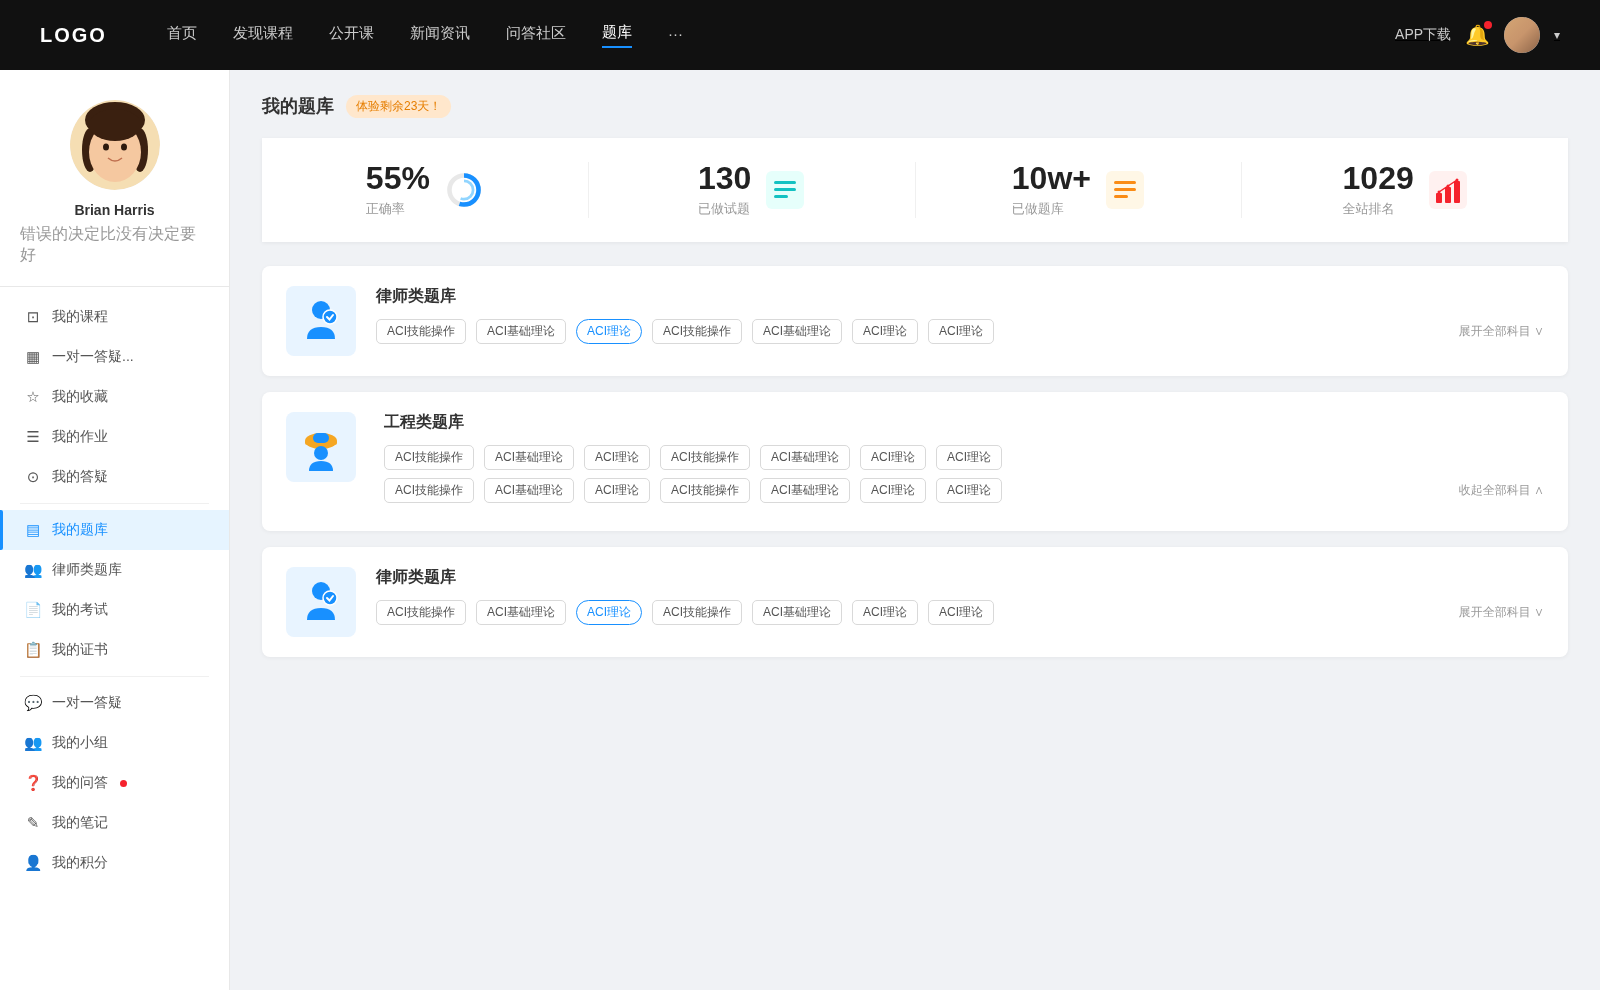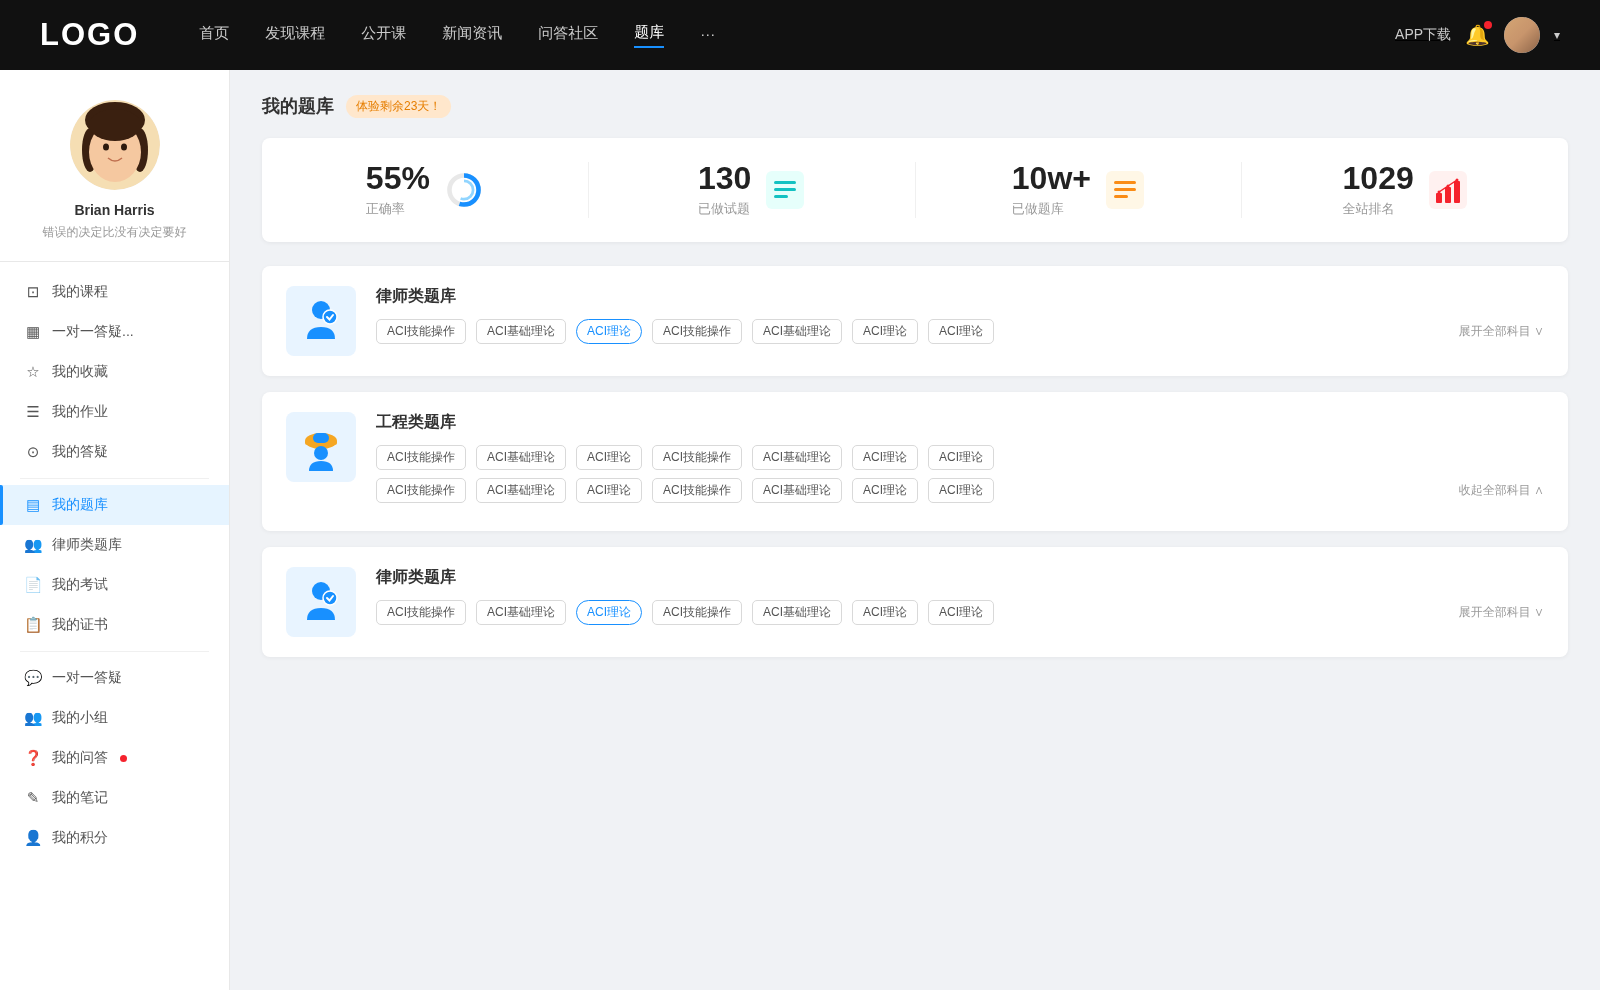--- a/index.html
+++ b/index.html
@@ -10,21 +10,21 @@
       background: #111;
       height: 70px;
       display: flex;
       align-items: center;
       padding: 0 40px;
       position: relative;
       z-index: 10;
     }
     .nav-logo {
       color: #fff;
-      font-size: 31px;
+      font-size: 20px;
       font-weight: bold;
       letter-spacing: 2px;
       margin-right: 60px;
     }
     .nav-links {
       display: flex;
       align-items: center;
       gap: 36px;
       flex: 1;
     }
@@ -116,21 +116,21 @@
       overflow: hidden;
       margin-bottom: 12px;
     }
     .sidebar-username {
       font-size: 14px;
       font-weight: 600;
       color: #333;
       margin-bottom: 6px;
     }
     .sidebar-motto {
-      font-size: 12px;
+      font-size: 16px;
       color: #999;
       text-align: left;
     }
     .sidebar-menu {
       padding: 10px 0;
     }
     .sidebar-item {
       display: flex;
       align-items: center;
       padding: 11px 24px;
@@ -199,21 +199,21 @@
       color: #e67e00;
       font-size: 12px;
       padding: 3px 10px;
       border-radius: 12px;
     }
 
     
     .stats-row {
       display: flex;
       background: #fff;
-      border-radius: 8px;
+      border-radius: 0;
       padding: 24px 0;
       margin-bottom: 24px;
       box-shadow: 0 1px 4px rgba(0,0,0,0.06);
     }
     .stat-item {
       flex: 1;
       display: flex;
       align-items: center;
       justify-content: center;
       gap: 14px;
@@ -538,21 +538,21 @@
             <span class="tag">ACI基础理论</span>
             <span class="tag">ACI理论</span>
             <span class="tag">ACI理论</span>
             <span class="expand-link">展开全部科目 ∨</span>
           </div>
         </div>
       </div>
     </div>
 
     <div class="qbank-card">
-      <div style="display:flex; align-items:flex-start; gap:20px;">
+      <div style="display:flex; align-items:flex-start; gap:28px;">
         <div class="qbank-icon-wrap">
           <svg class="engineer-icon-svg" viewBox="0 0 48 48">
 
             <ellipse cx="24" cy="18" rx="16" ry="8" fill="#f5a623"></ellipse>
             <rect x="8" y="17" width="32" height="5" rx="2.5" fill="#f5a623"></rect>
             <rect x="16" y="10" width="16" height="10" rx="5" fill="#1890ff"></rect>
 
             <circle cx="24" cy="30" r="7" fill="#1890ff"></circle>
             <path d="M12 48 Q12 38 24 38 Q36 38 36 48" fill="#1890ff"></path>
           </svg>

